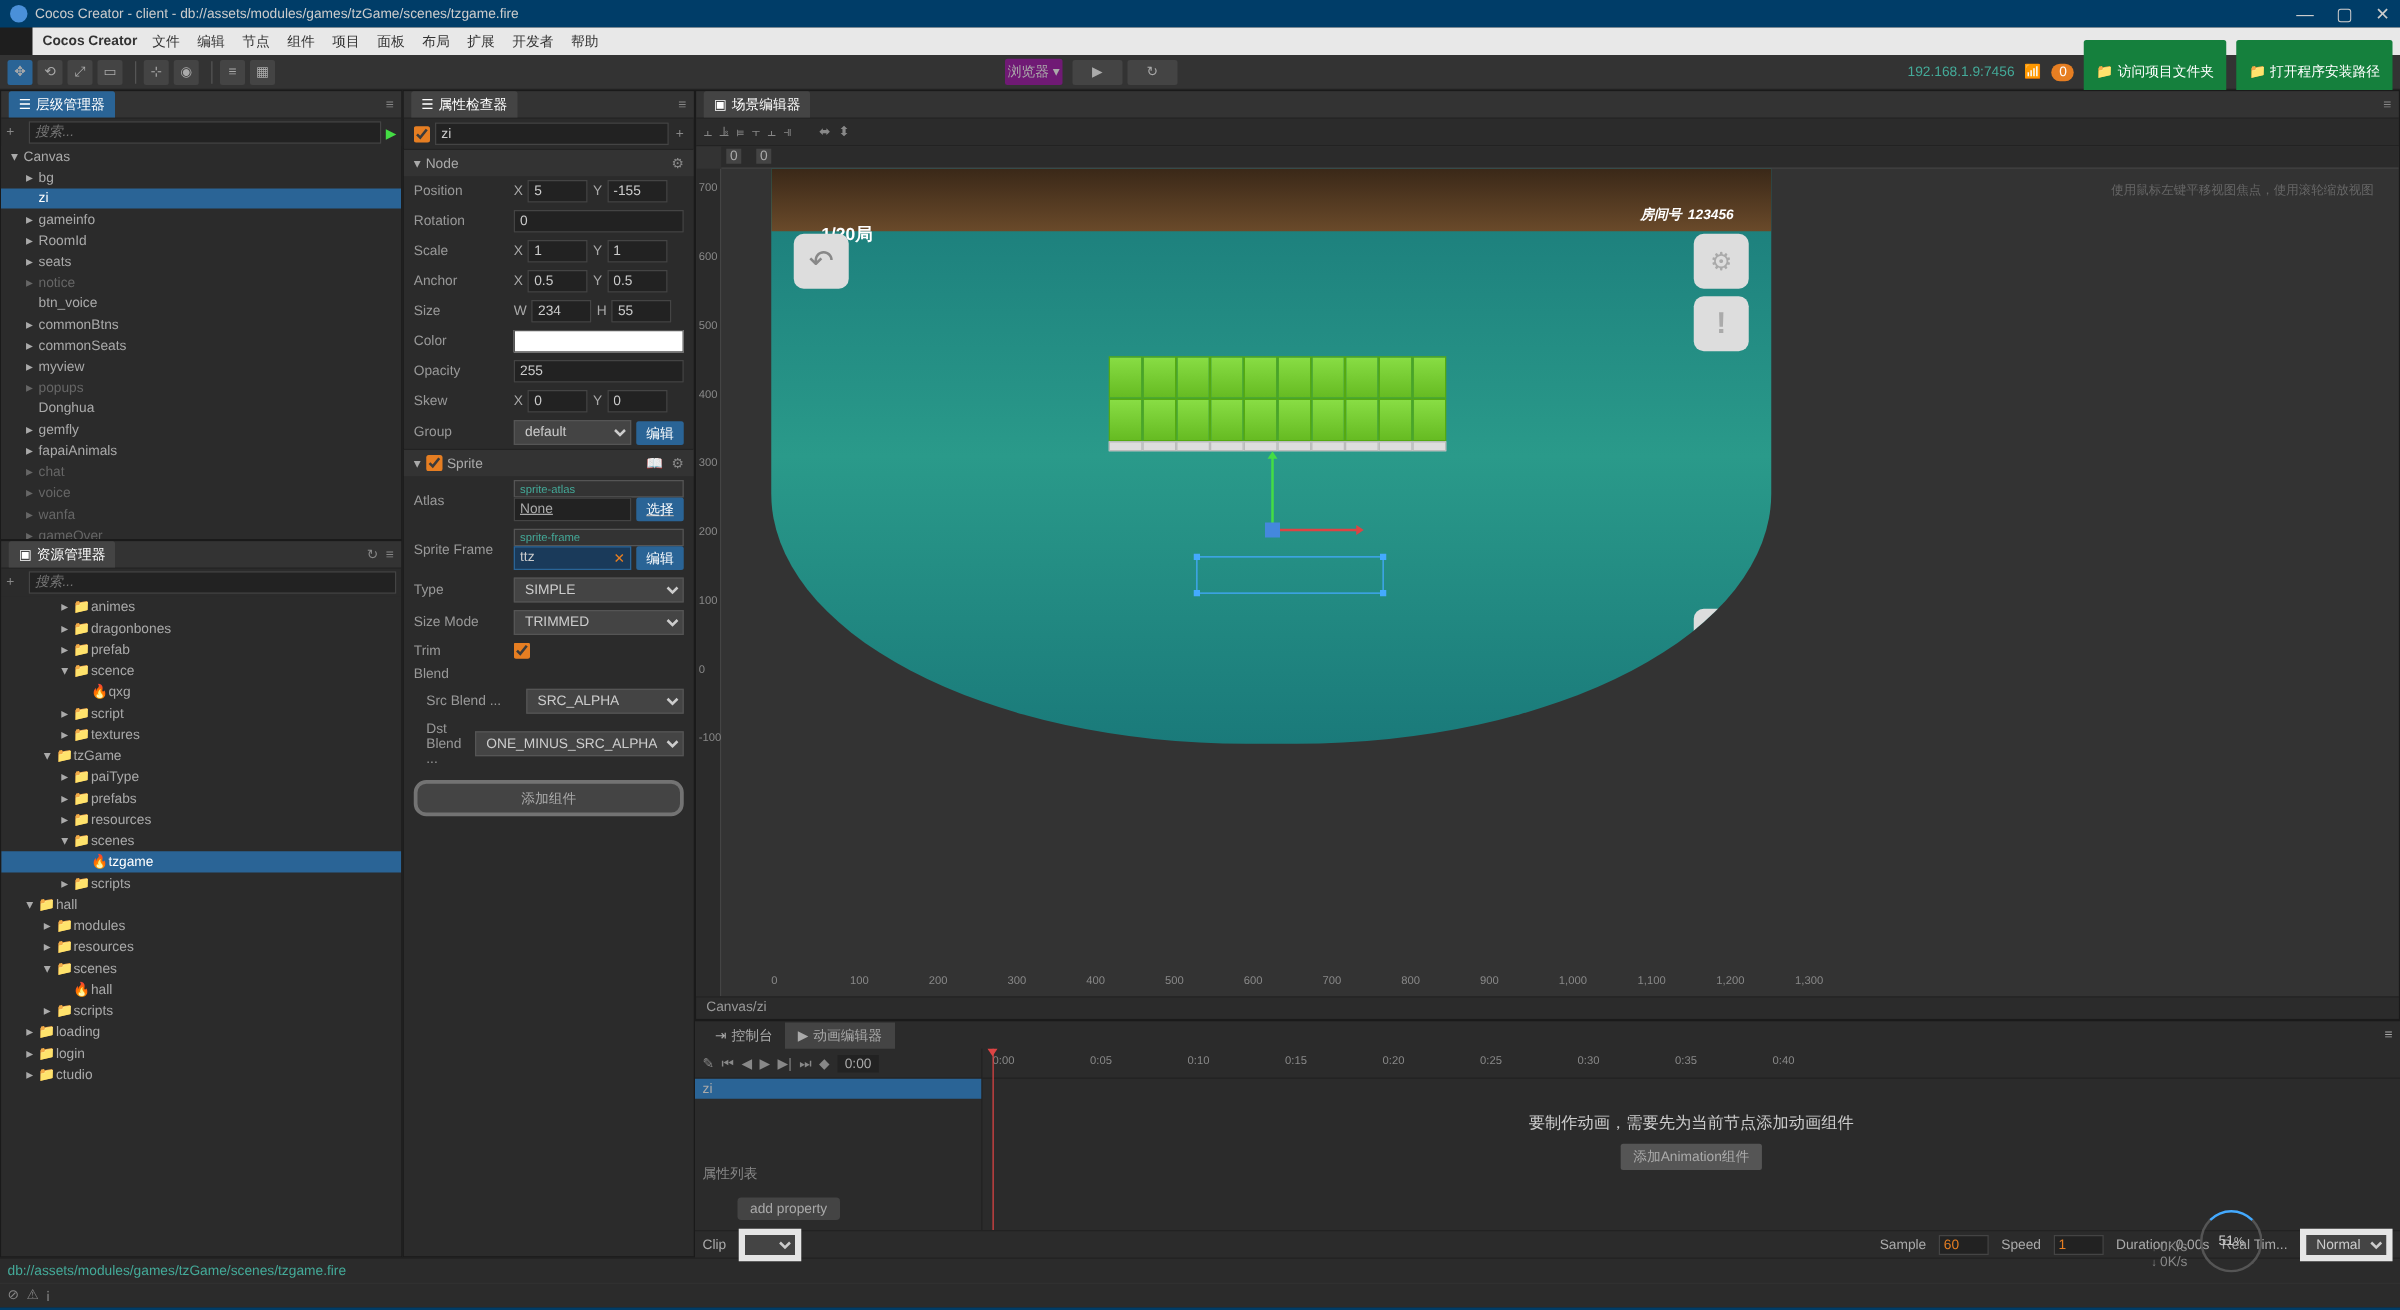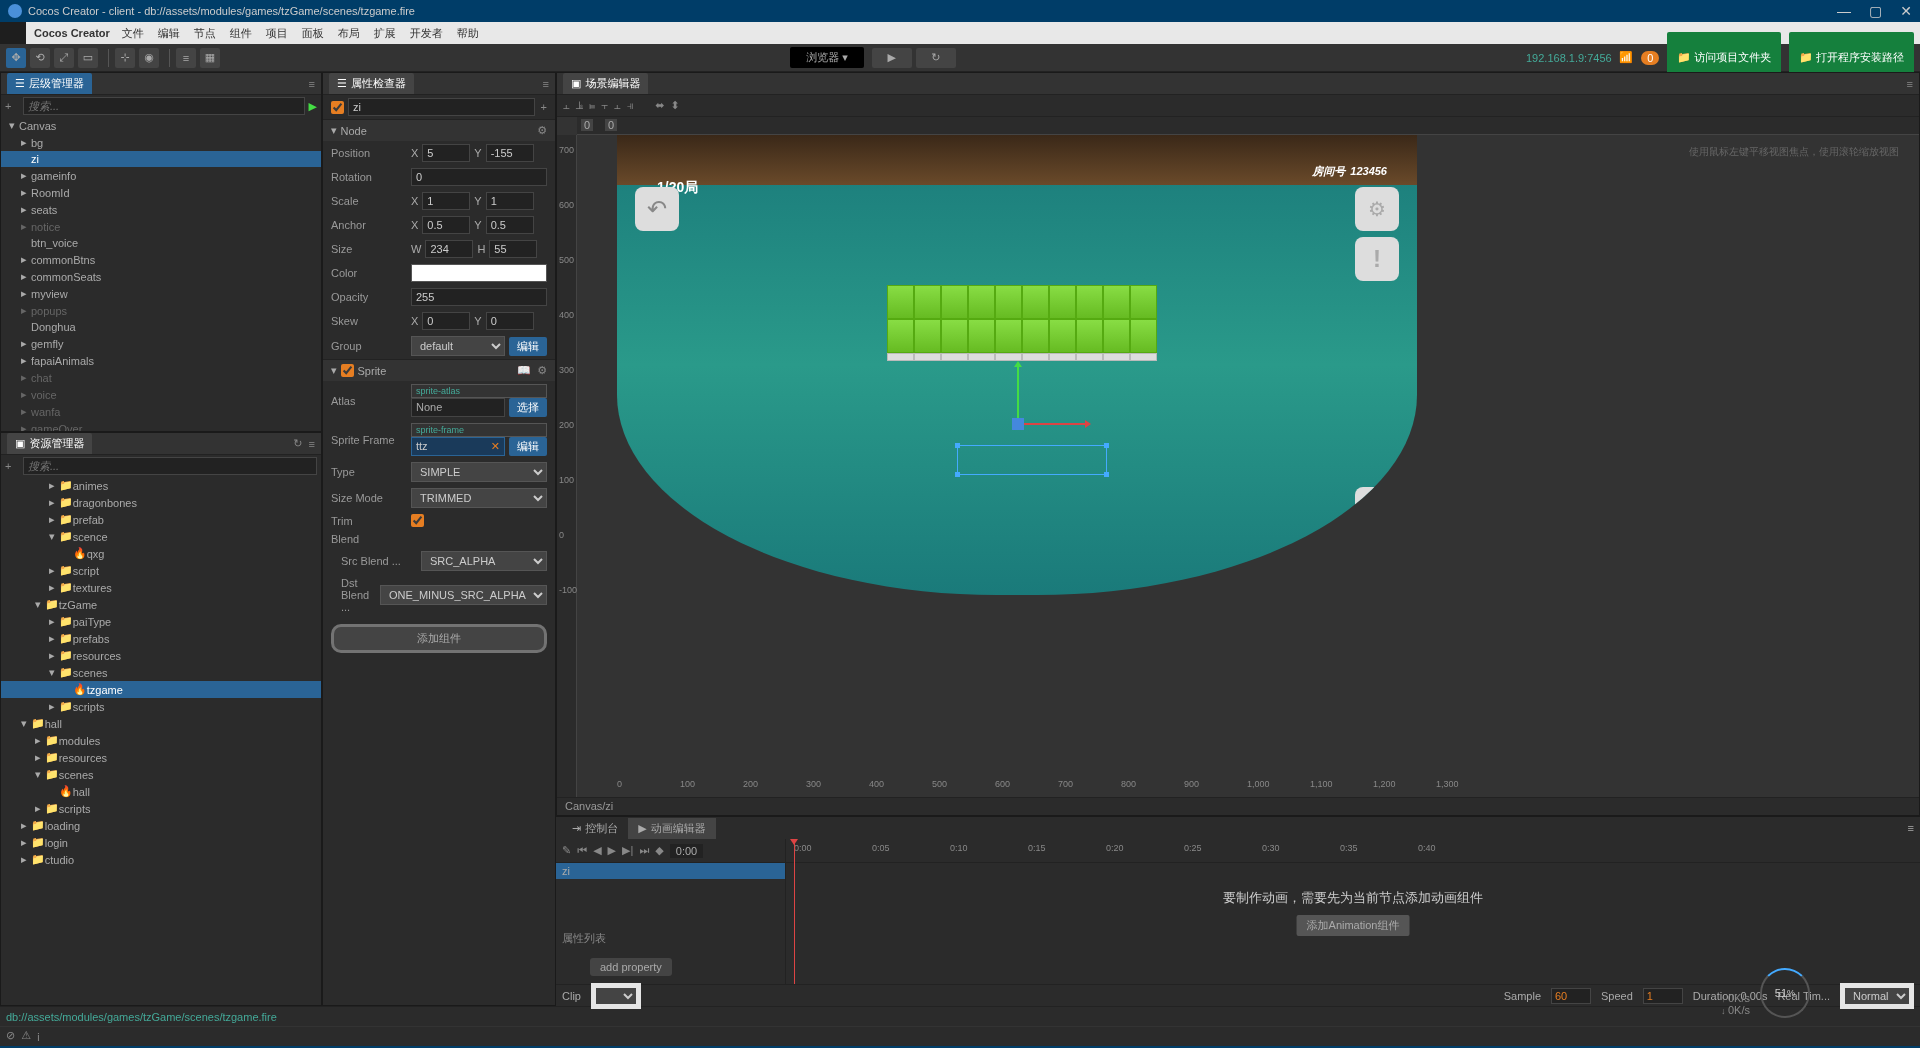--- a/index.html
+++ b/index.html
@@ -9,21 +9,21 @@
 .titlebar .wincontrols { margin-left: auto; display: flex; gap: 18px; }
 .titlebar .wincontrols span { cursor: pointer; font-size: 14px; }
 .menubar { background: #e8e8e8; height: 22px; display: flex; align-items: center; padding: 0 8px; color: #333; margin-left: 26px; }
 .menubar .logo { font-weight: bold; margin-right: 12px; }
 .menubar span { margin-right: 14px; cursor: pointer; }
 .toolbar { background: #333; height: 28px; display: flex; align-items: center; padding: 0 6px; border-bottom: 1px solid #222; }
 .toolbar .tbtn { width: 20px; height: 20px; margin-right: 4px; background: #444; border-radius: 2px; display: flex; align-items: center; justify-content: center; cursor: pointer; }
 .toolbar .tbtn.blue { background: #2a6496; }
 .toolbar .sep { width: 1px; height: 18px; background: #555; margin: 0 6px; }
 .toolbar .center { margin-left: auto; display: flex; align-items: center; }
-.toolbar .dropdown { background: #000000; padding: 3px 16px; border-radius: 2px; margin-right: 8px; }
+.toolbar .dropdown { background: #701a75; padding: 3px 2px; border-radius: 2px; margin-right: 8px; }
 .toolbar .playbtn { width: 40px; height: 20px; background: #444; border-radius: 2px; margin-right: 4px; display:flex; align-items:center; justify-content:center;}
 .toolbar .right { margin-left: auto; display: flex; align-items: center; gap: 8px; }
 .toolbar .ip { color: #4a9; }
 .toolbar .wifi { color: #4a9; }
 .toolbar .badge { background: #e67e22; color: #fff; border-radius: 8px; padding: 1px 6px; }
 .toolbar .bluebtn { background: #15803d; color: #fff; padding: 18px 10px; border-radius: 2px; }
 .main { display: flex; height: calc(100% - 114px); }
 .left-col { width: 322px; display: flex; flex-direction: column; }
 .panel { background: #2b2b2b; border: 1px solid #1a1a1a; display: flex; flex-direction: column; }
 .panel-header { background: #333; height: 22px; display: flex; align-items: center; padding: 0 6px; border-bottom: 1px solid #222; }
@@ -321,21 +321,21 @@
           <span class="arrow">▾</span>
             <input type="checkbox" checked="" style="">
             <span>Sprite</span>
           <span class="sicon">📖</span>
           <span class="sicon" style="margin-left:6px">⚙</span>
         </div>
         <div class="insp-row">
             <span class="label">Atlas</span>
           <div style="flex:1">
             <div class="sprite-label">sprite-atlas</div>
-            <div style="display:flex;gap:4px;">
+            <div style="display:flex;gap:4px;text-decoration:underline;">
               <div style="background:#222;border:1px solid #444;flex:1;padding:2px 4px;">None</div>
               <span class="bluebtn-sm">选择</span>
             </div>
           </div>
           </div>
         <div class="insp-row">
             <span class="label">Sprite Frame</span>
           <div style="flex:1">
             <div class="sprite-label">sprite-frame</div>
             <div style="display:flex;gap:4px;">

